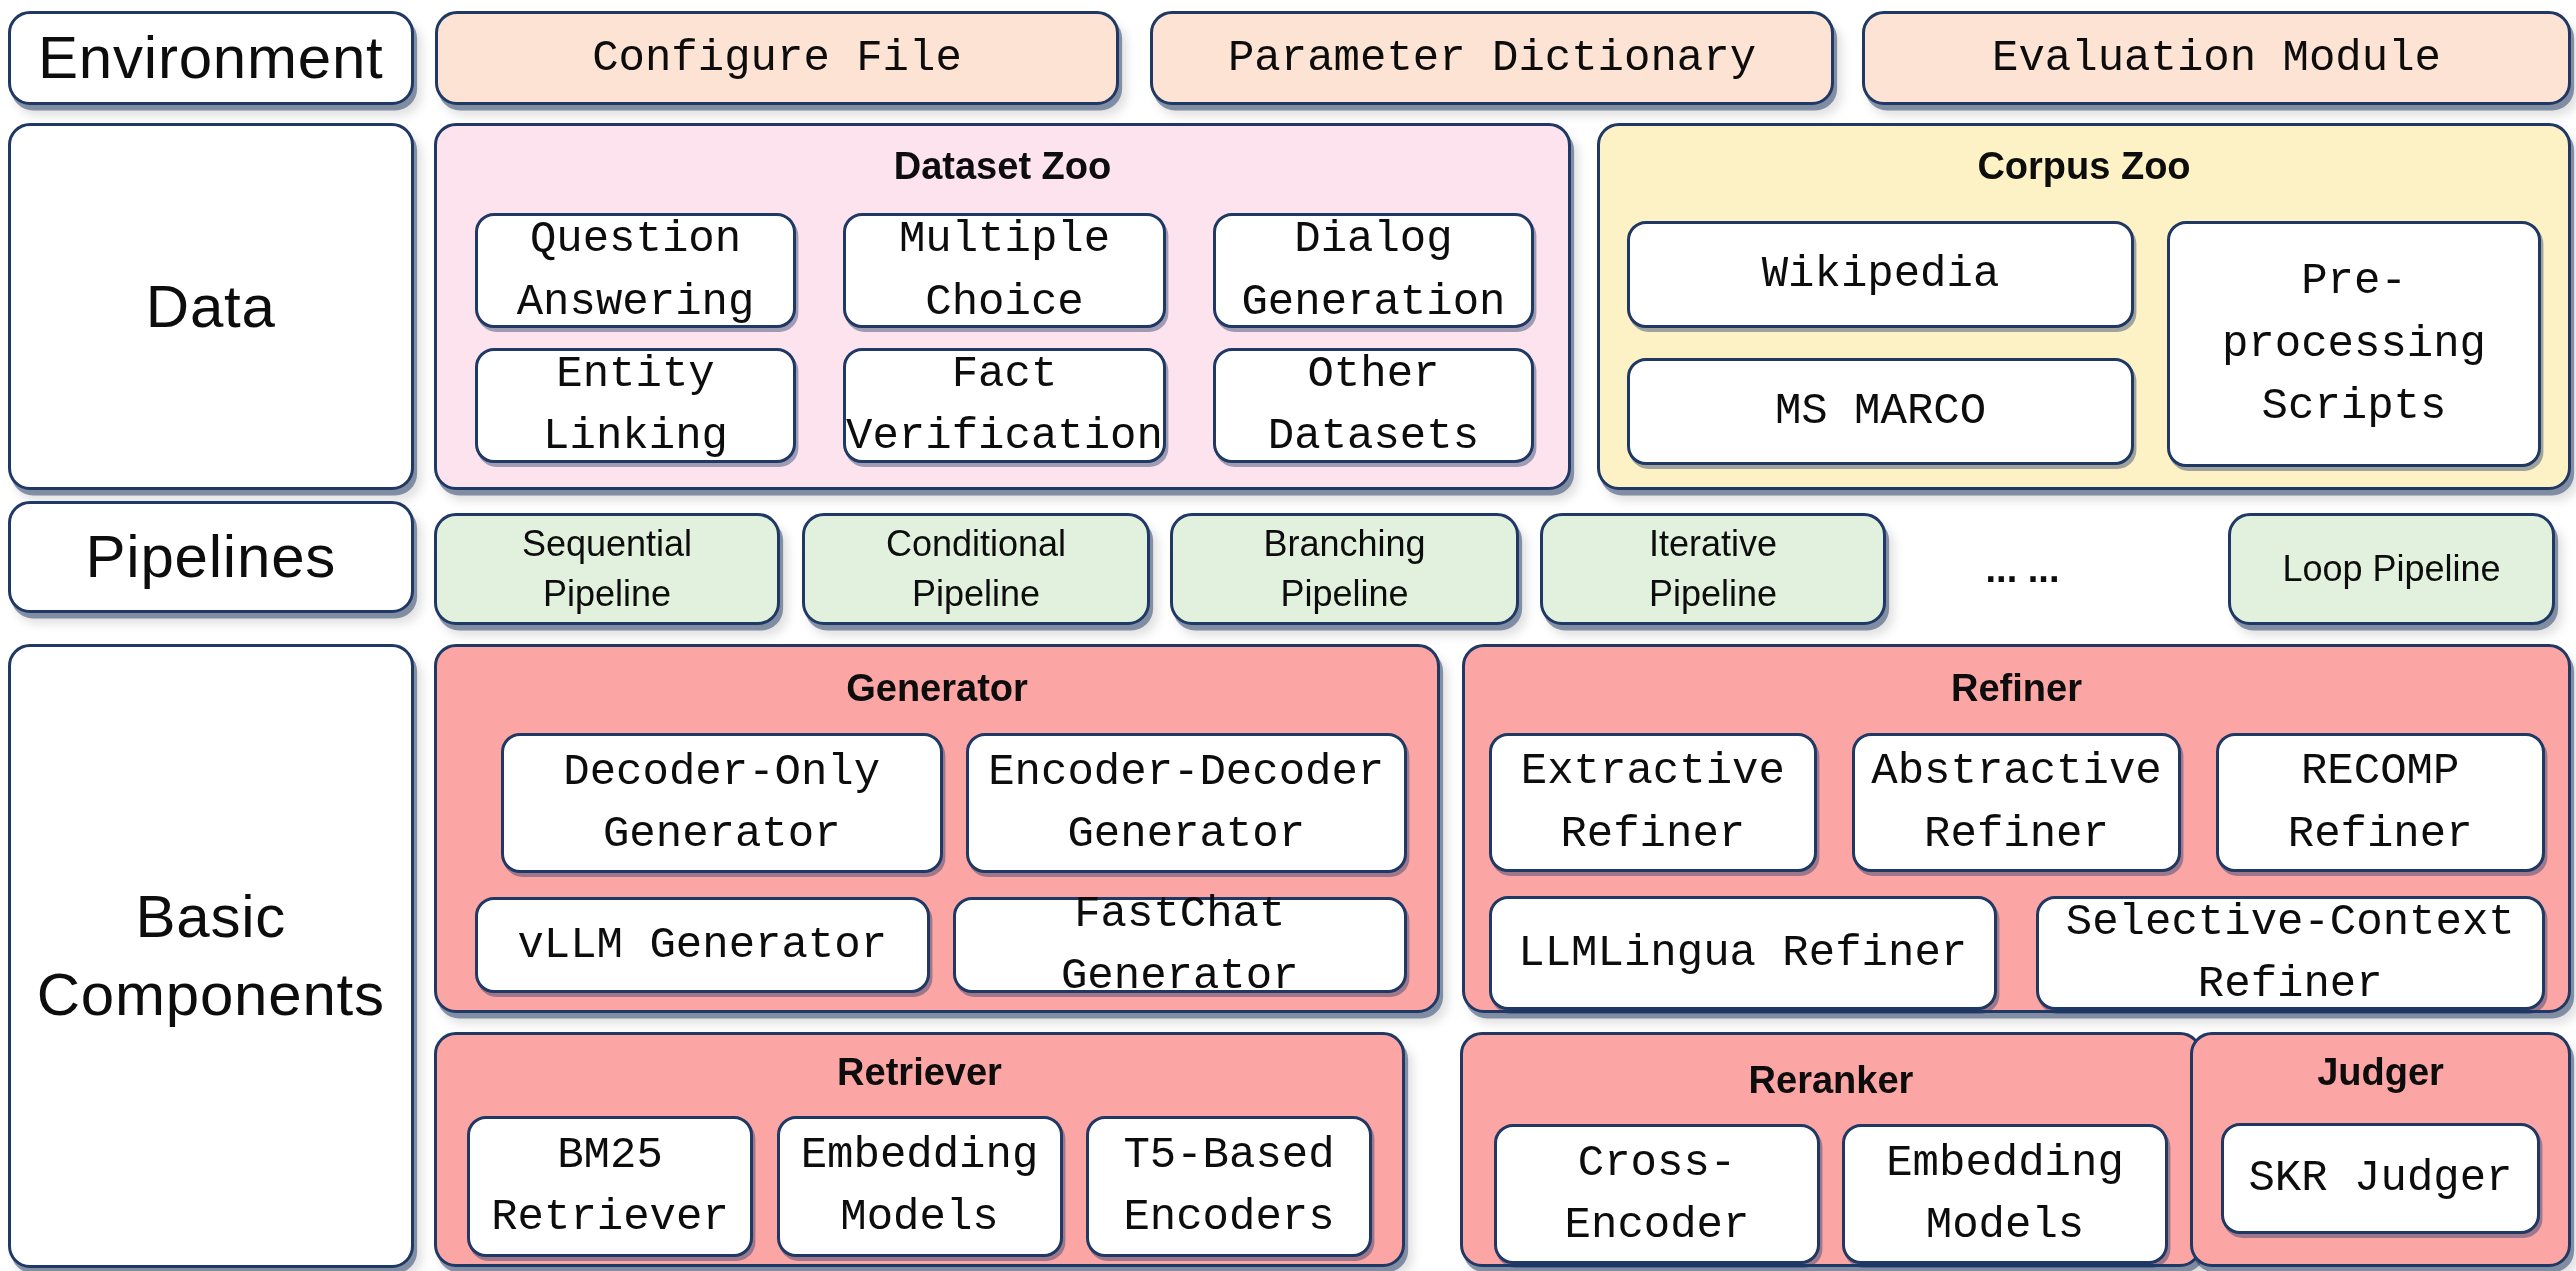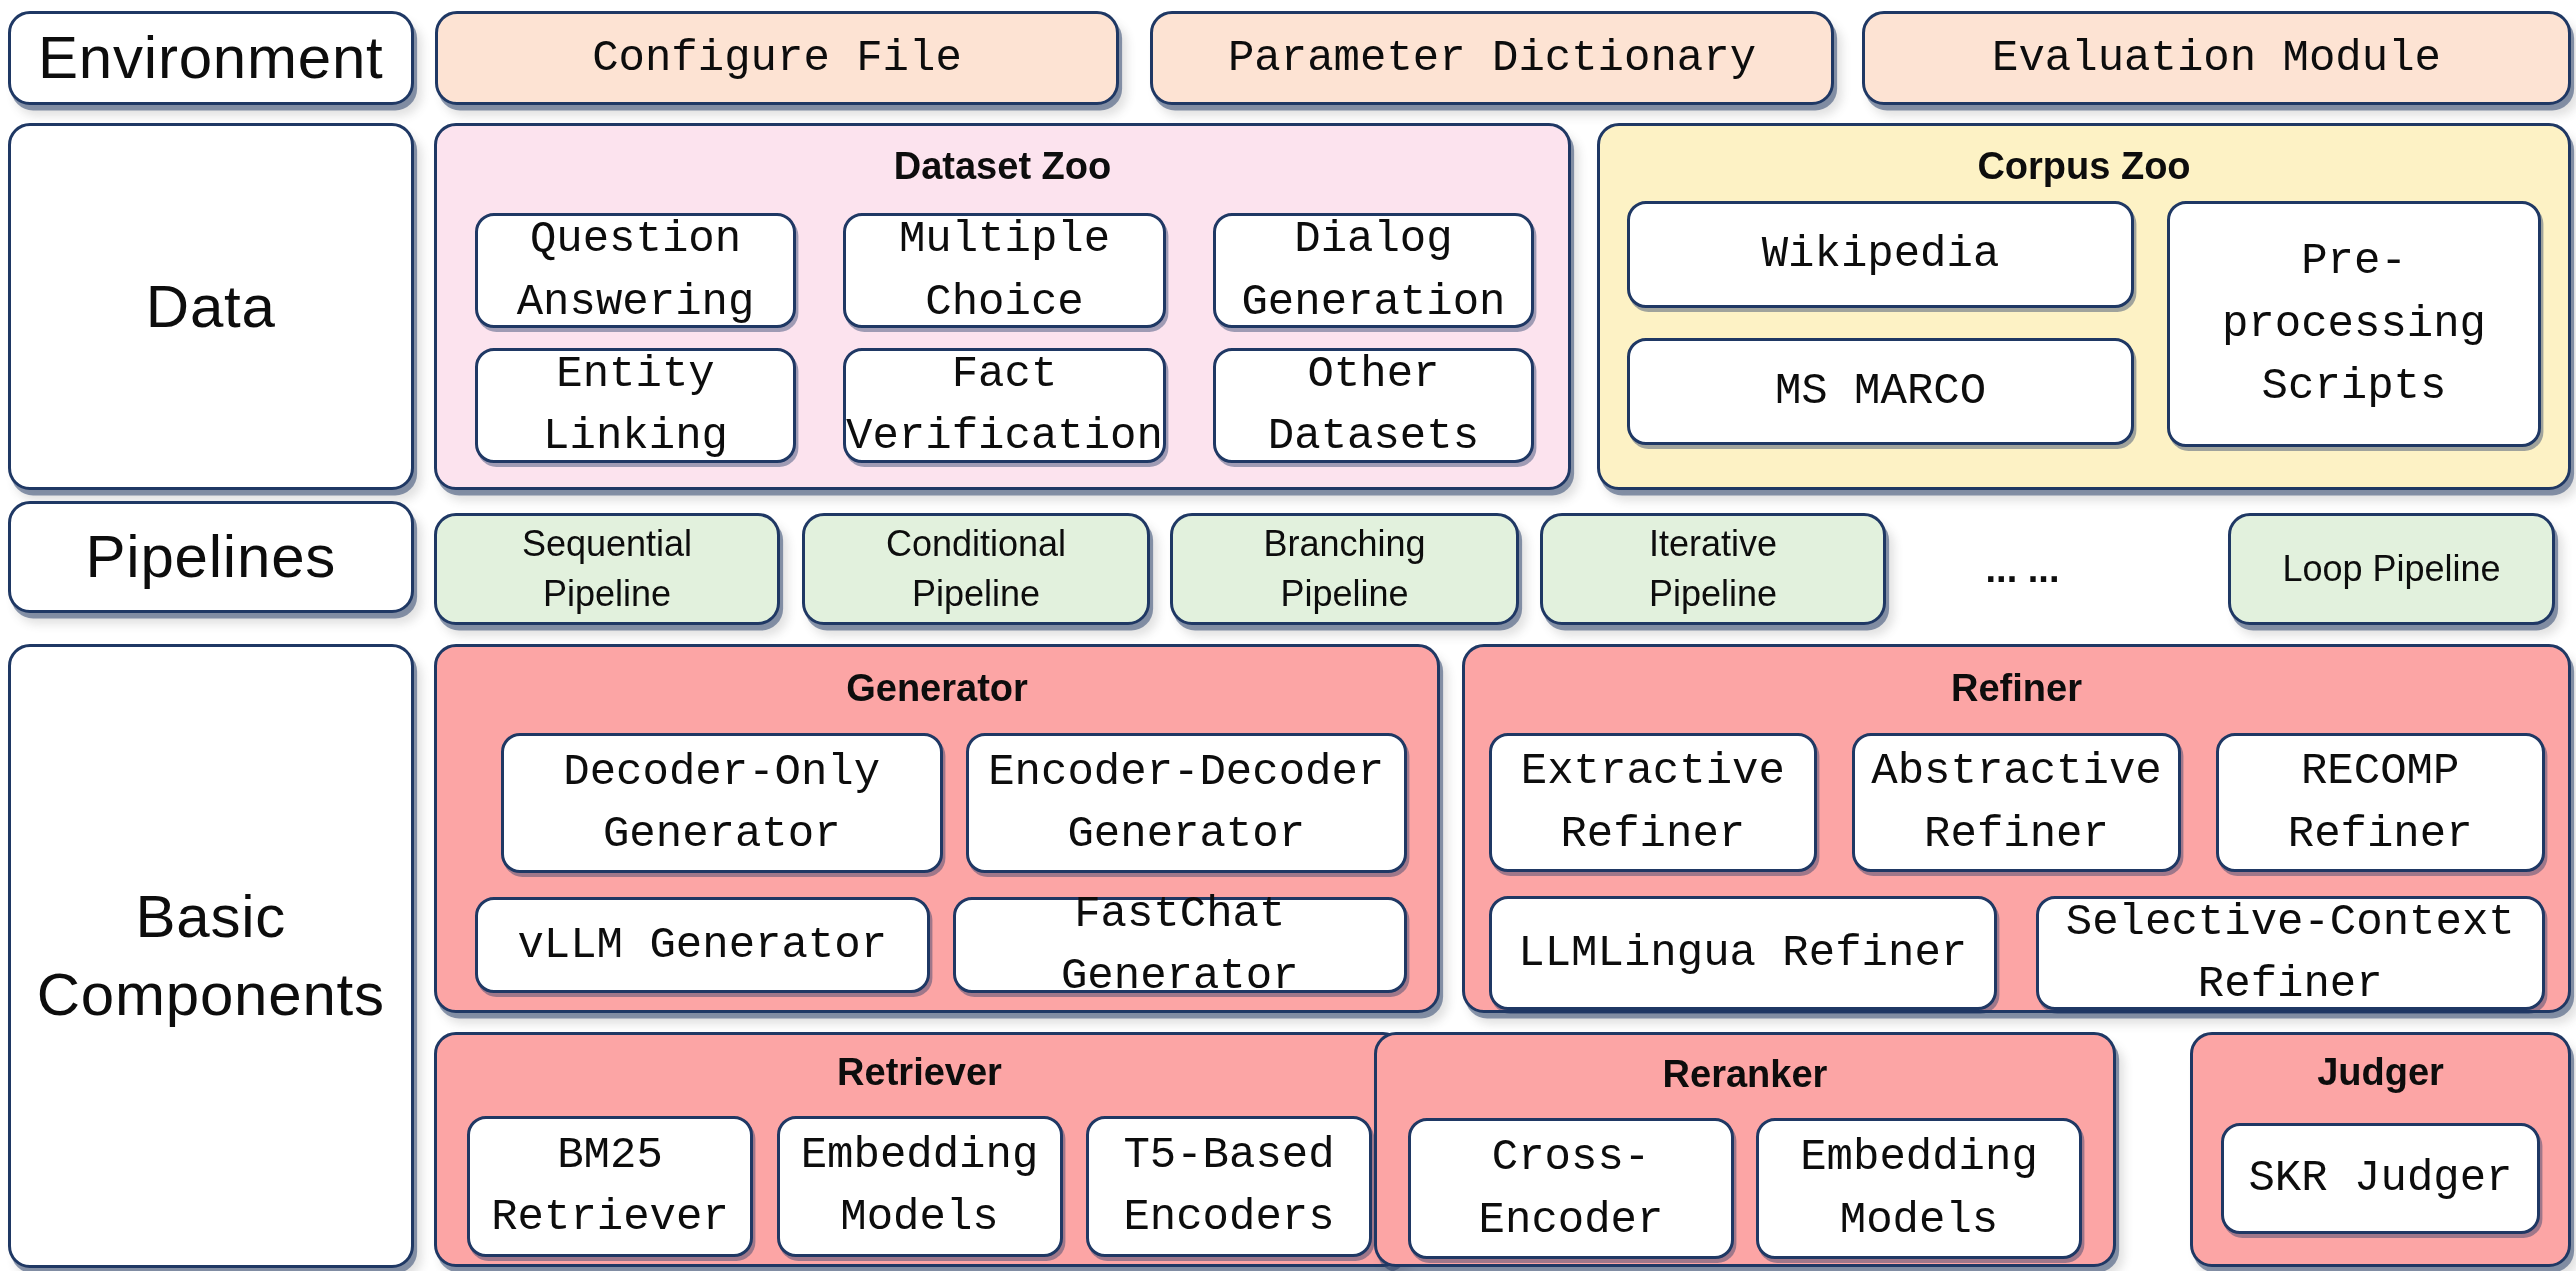--- a/index.html
+++ b/index.html
@@ -37,21 +37,21 @@
   .p-config{left:435px; top:11px; width:684px; height:94px; background:#fde3d3;}
   .p-param {left:1150px;top:11px; width:684px; height:94px; background:#fde3d3;}
   .p-eval  {left:1862px;top:11px; width:709px; height:94px; background:#fde3d3;}
 
   
   .p-data   {left:7.8px;  top:123px;width:406px; height:367px;}
   .p-dataset{left:434px; top:123px;width:1137px;height:367px;background:#fce3ee;padding-top:19px;}
   .ds-grid{display:grid;grid-template-columns:repeat(3,1fr);grid-template-rows:115px 115px;
            column-gap:47px;row-gap:19.6px;margin-top:26px;padding:0 34px 0 38px;}
   .p-corpus {left:1597px;top:123px;width:974px;height:367px;background:#fdf2c5;padding-top:19px;}
-  .cz-flex{display:flex;margin-top:14px;padding:0 27px;gap:33px;}
+  .cz-flex{display:flex;margin-top:34px;padding:0 27px;gap:33px;}
   .cz-left{display:flex;flex-direction:column;gap:30px;width:507px;}
   .cz-left .ib{height:107px;}
   .cz-right{flex:1;height:246px;}
 
   
   .p-pipes {left:7.8px;  top:501px;width:406px;height:112px;}
   .green{background:#e2f1dd;}
   .p-seq   {left:434px; top:513px;width:346px;height:112px;}
   .p-cond  {left:802px;top:513px;width:348px;height:112px;}
   .p-branch{left:1170px;top:513px;width:349px;height:112px;}
@@ -71,21 +71,21 @@
 
   .p-ref {left:1462px;top:644px;width:1109px;height:369px;padding-top:20.4px;}
   .ref-row1{display:flex;gap:35px;margin-top:24px;padding:0 23.5px;height:140px;}
   .ref-row2{display:flex;gap:39px;margin-top:24px;padding:0 23.5px;height:114px;}
   .ref-row1 .ib,.ref-row2 .ib{flex:1;}
 
   .p-retr{left:434px; top:1032px;width:971px;height:235px;padding-top:15.7px;}
   .retr-row{display:flex;gap:23.5px;margin-top:23px;padding:0 30px;height:141px;}
   .retr-row .ib{flex:1;}
 
-  .p-rank{left:1374px;top:1032px;width:742px;height:235px;padding-top:18px;}
+  .p-rank{left:1460px;top:1032px;width:742px;height:235px;padding-top:24px;}
   .rank-row{display:flex;gap:22px;margin-top:23px;padding:0 31px;height:141px;}
   .rank-row .ib{flex:1;}
 
   .p-judge{left:2190px;top:1032px;width:381px;height:235px;padding-top:15.7px;}
   .judge-row{display:flex;margin-top:30px;padding:0 28px;height:111px;}
   .judge-row .ib{flex:1;}
 </style>
 </head>
 <body>
 

